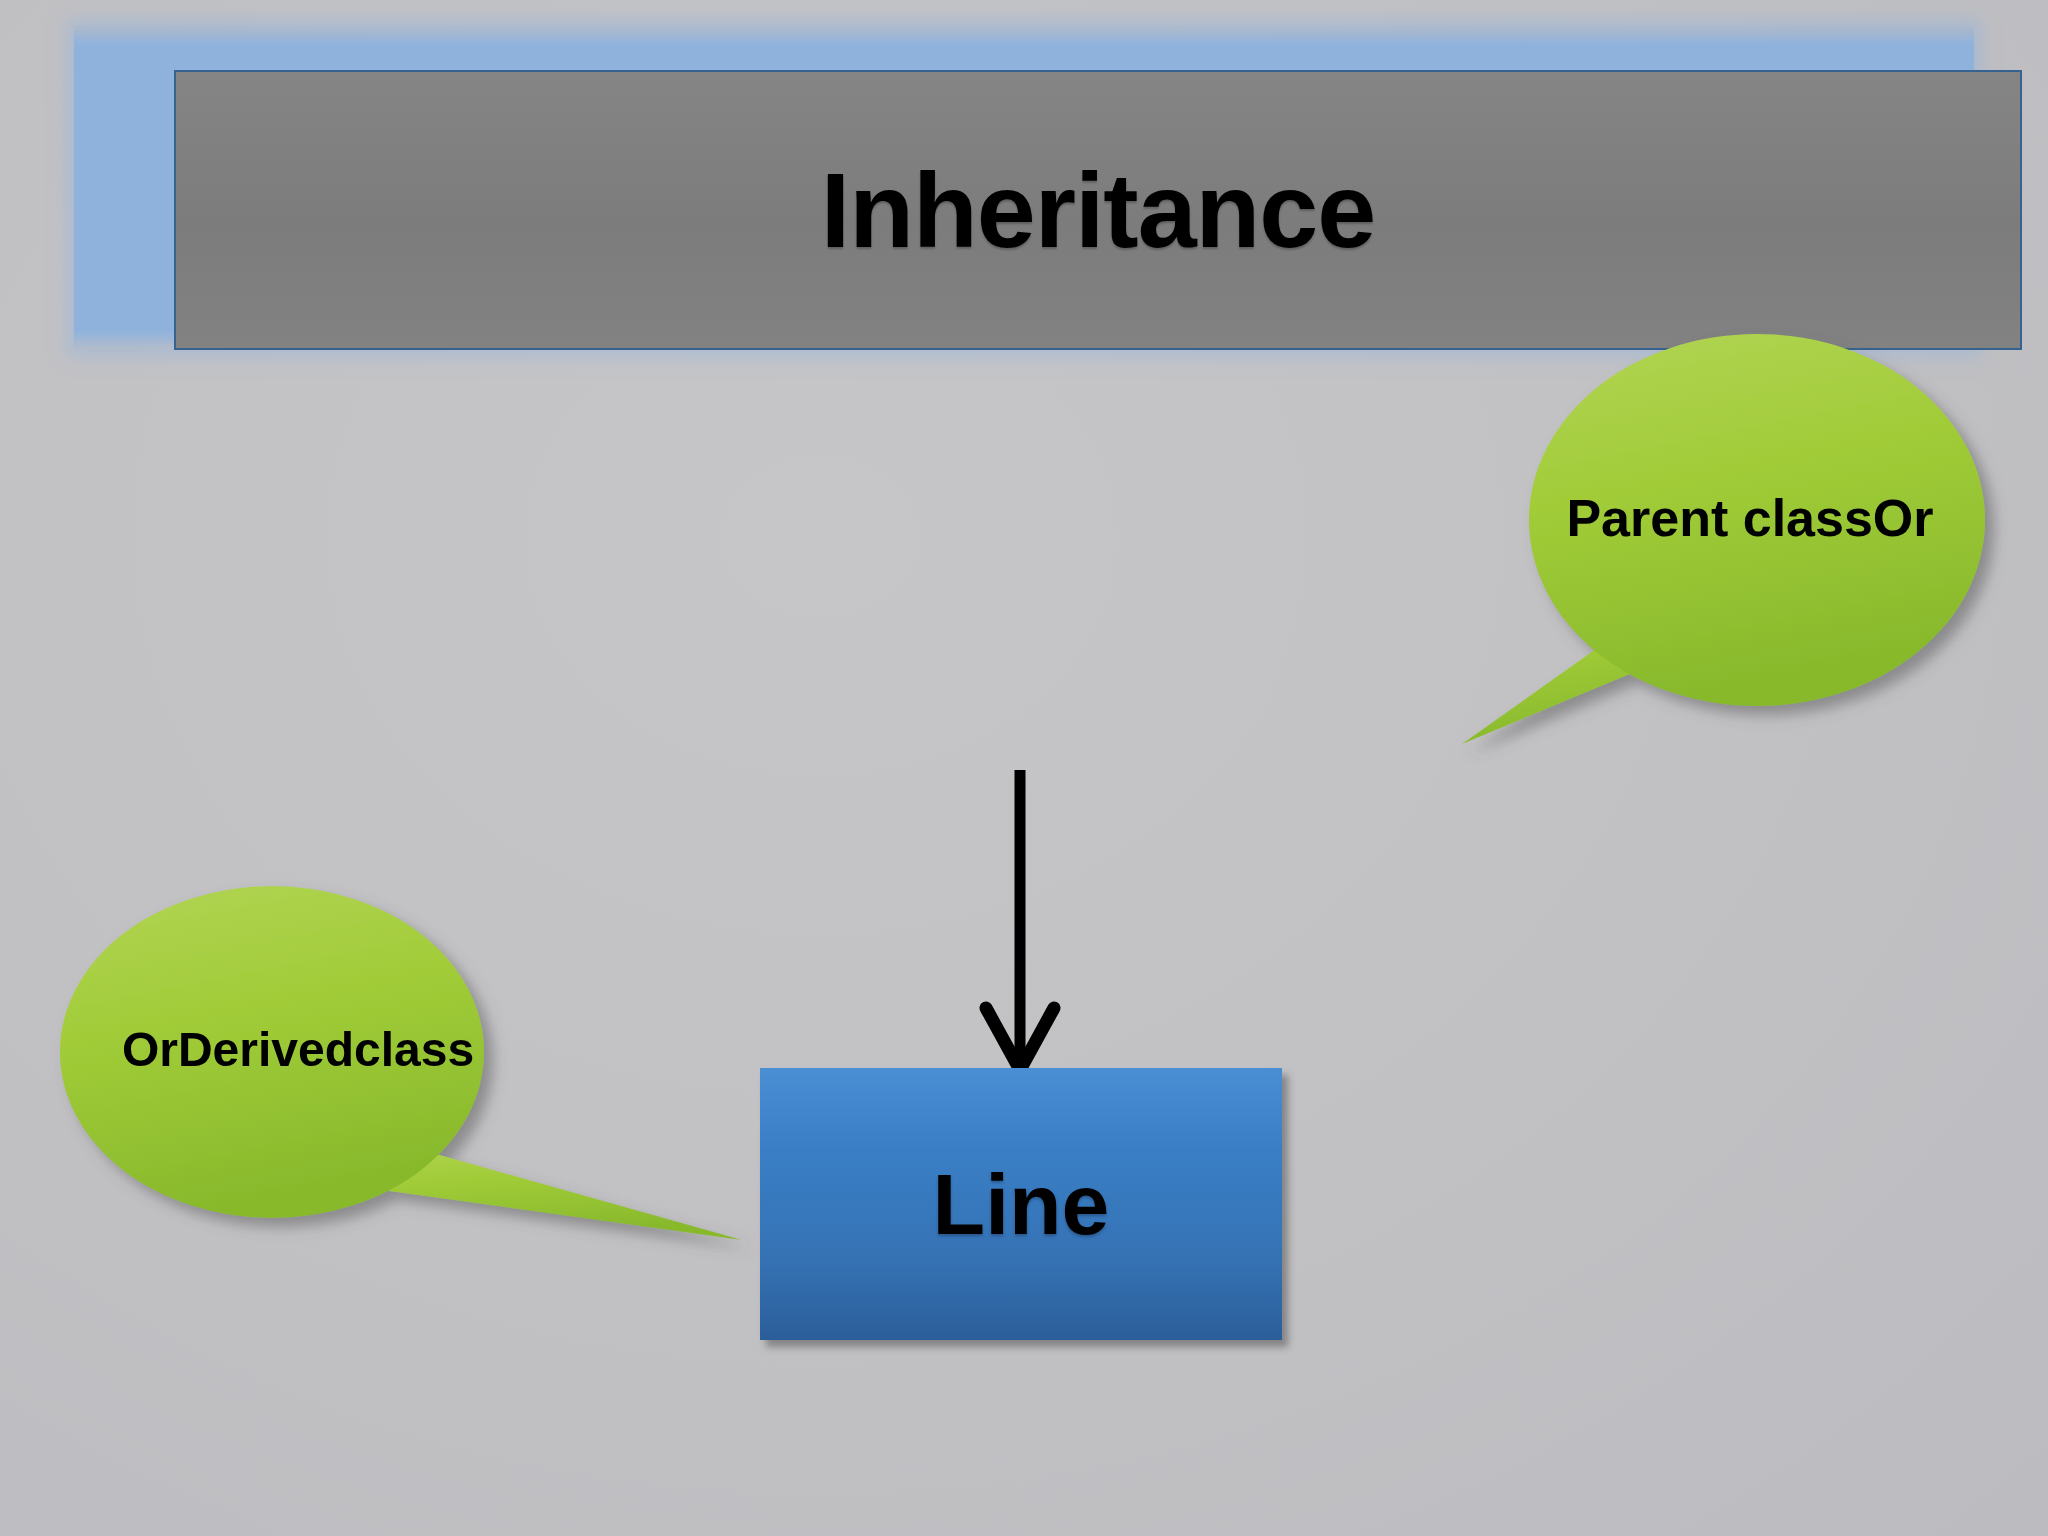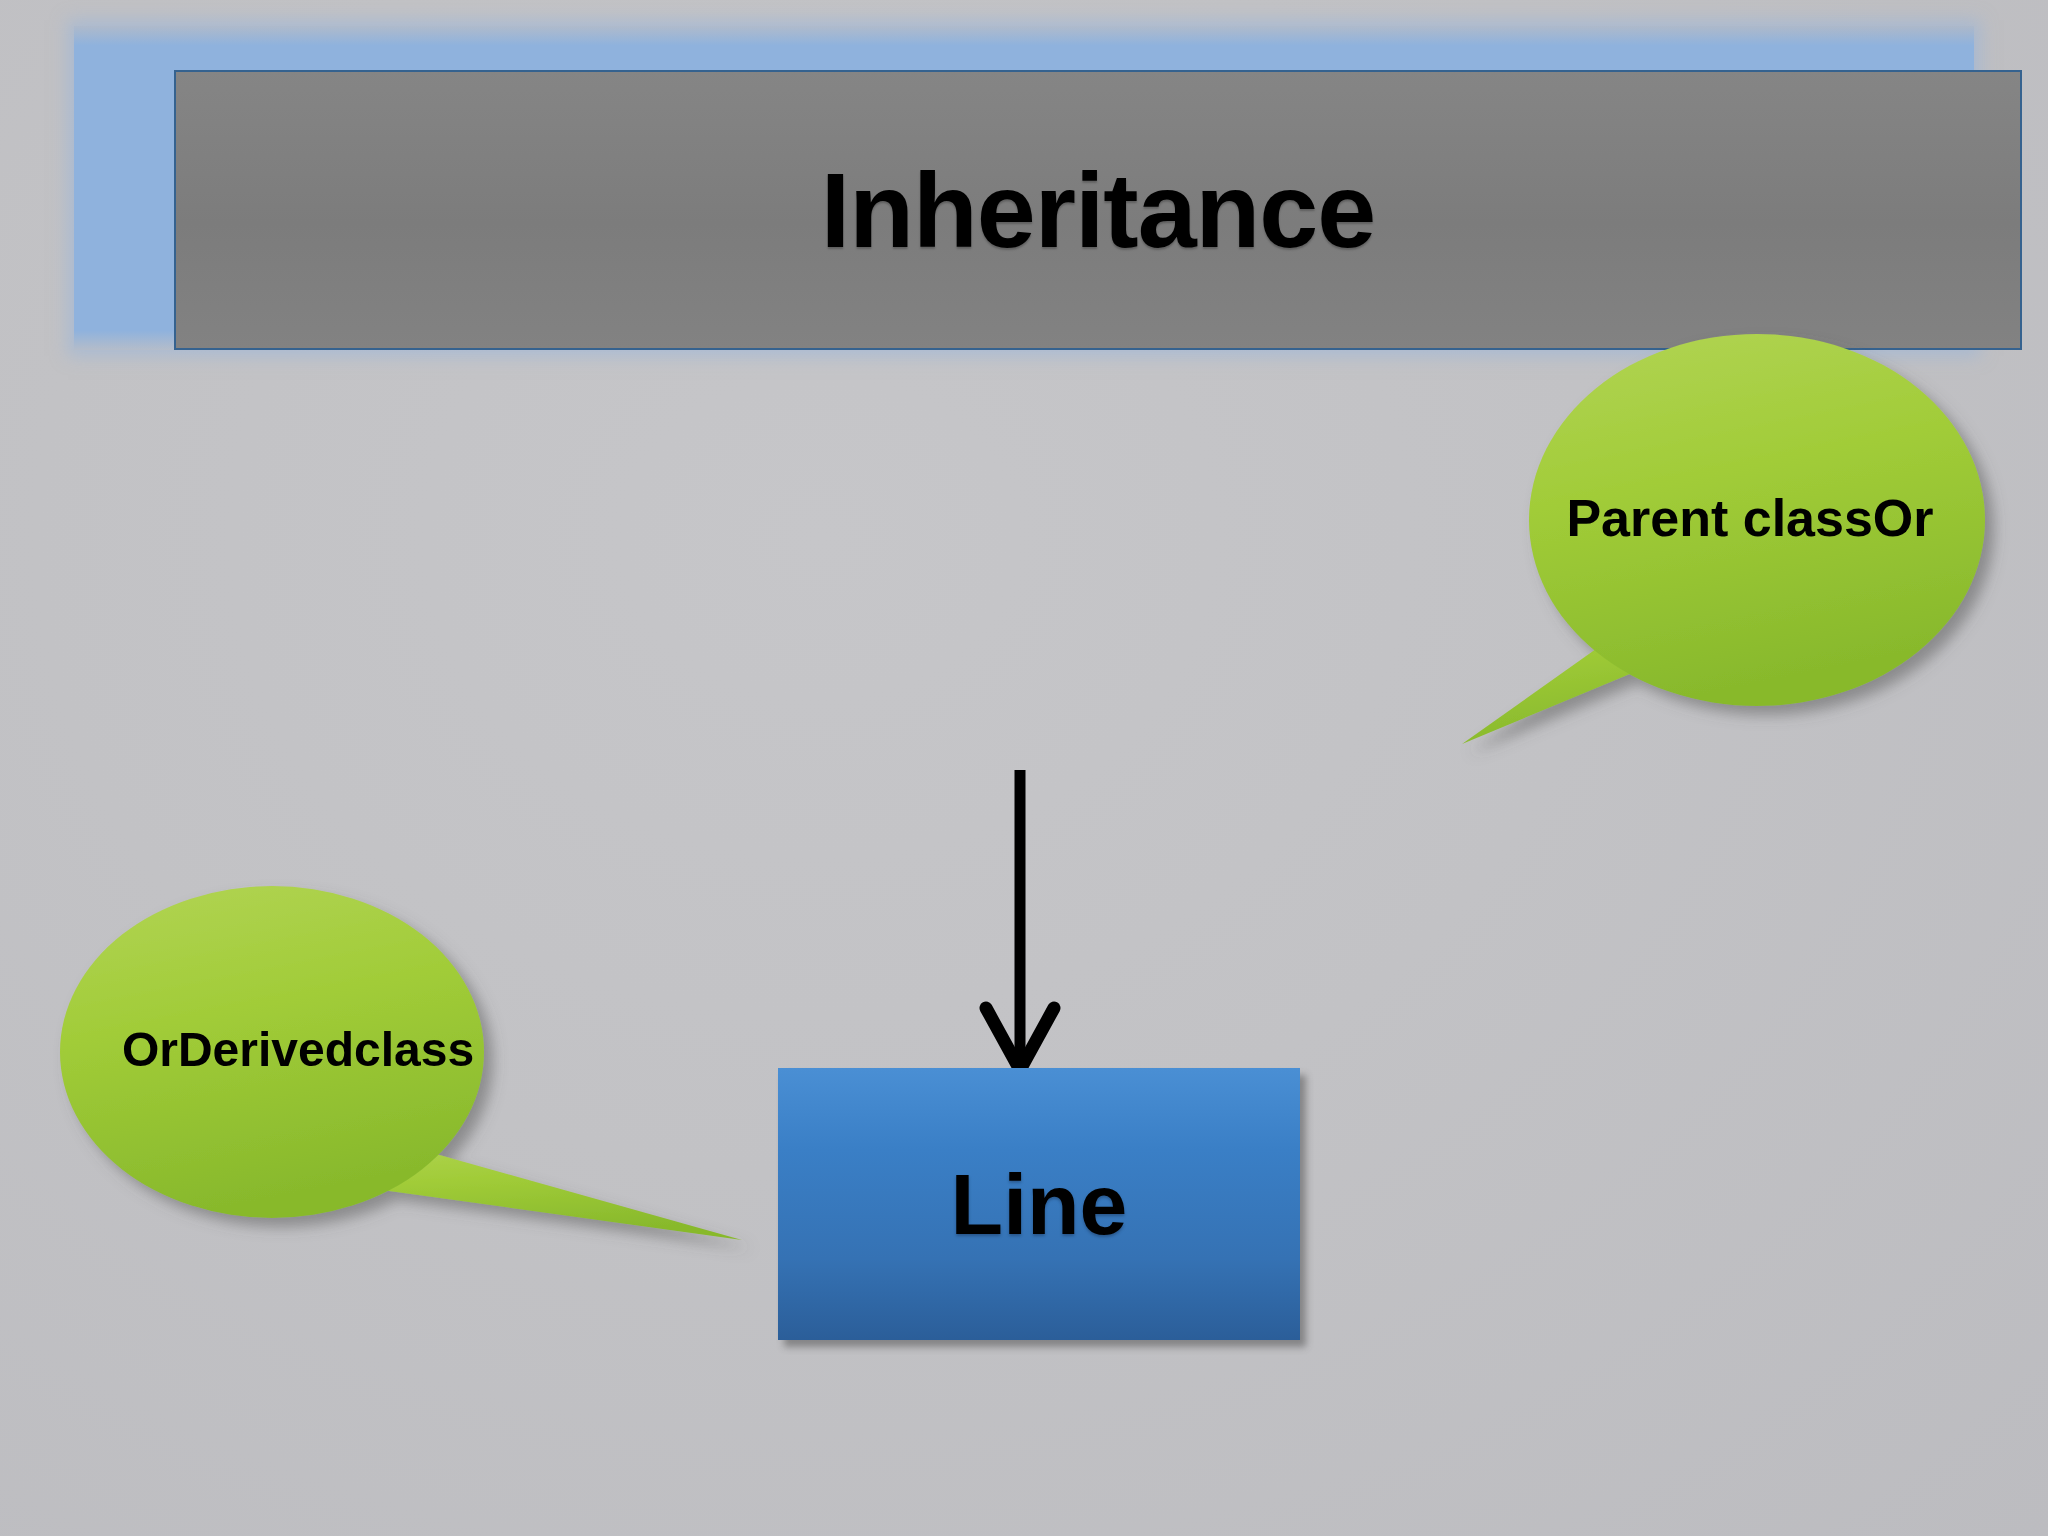--- a/index.html
+++ b/index.html
@@ -82,21 +82,21 @@
     line-height: 1;
     text-shadow: 0 2px 3px rgba(20,40,70,0.4);
   }
   #box-point {
     left: 758px;
     top: 496px;
     width: 522px;
     height: 284px;
   }
   #box-line {
-    left: 778px;
+    left: 760px;
     top: 1068px;
     width: 522px;
     height: 272px;
   }
 
   
   #arrow-wrap {
     position: absolute;
     left: 960px;
     top: 770px;

